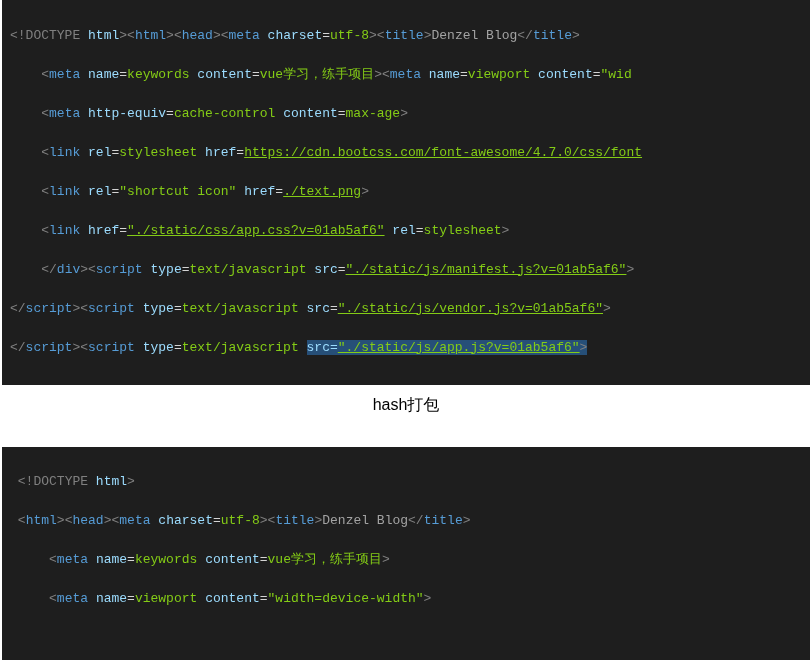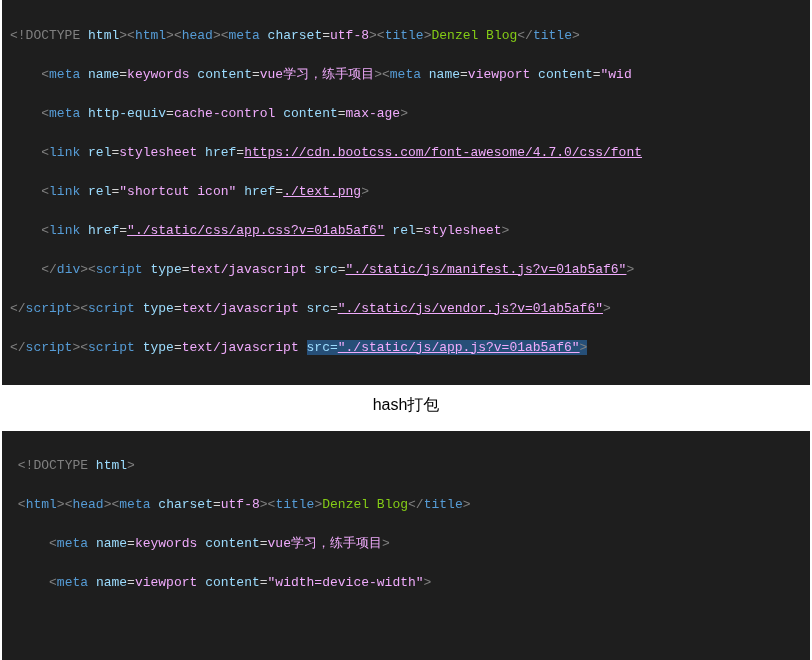--- a/index.html
+++ b/index.html
@@ -16,31 +16,31 @@
       padding: 6px 8px 8px 8px;
       white-space: pre;
       overflow: hidden;
       margin: 0 2px;
     }
     .caption {
       text-align: center;
       font-family: "Microsoft YaHei", "SimSun", sans-serif;
       font-size: 16px;
       color: #000;
-      padding: 8px 0 14px 0;
+      padding: 8px 0 30px 0;
       background: #fff;
     }
     
     .gy { color: #808080; }          
     .tg { color: #569cd6; }          
     .at { color: #9cdcfe; }          
     .eq { color: #d4d4d4; }
-    .vl { color: #f0abfc; margin-top: 30px; }          
+    .vl { color: #84cc16; margin-top: 30px; }          
     .ul { text-decoration: underline; }
-    .tx { color: #84cc16; }          
+    .tx { color: #a3a3a3; }          
     .sel {                           
       background: #264f78;
       color: #d4d4d4;
     }
     .line { display: block; }
   </style>
 </head>
 <body>
 
 <div class="code-block">

